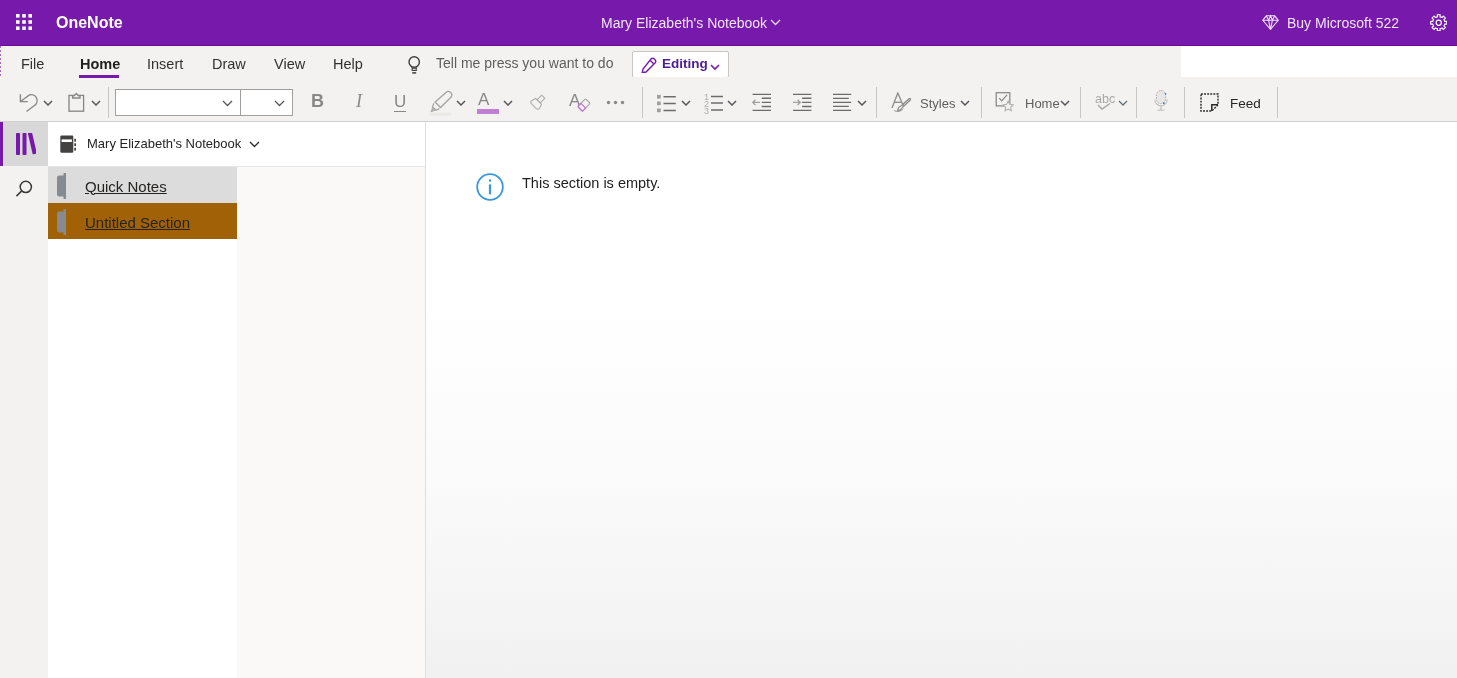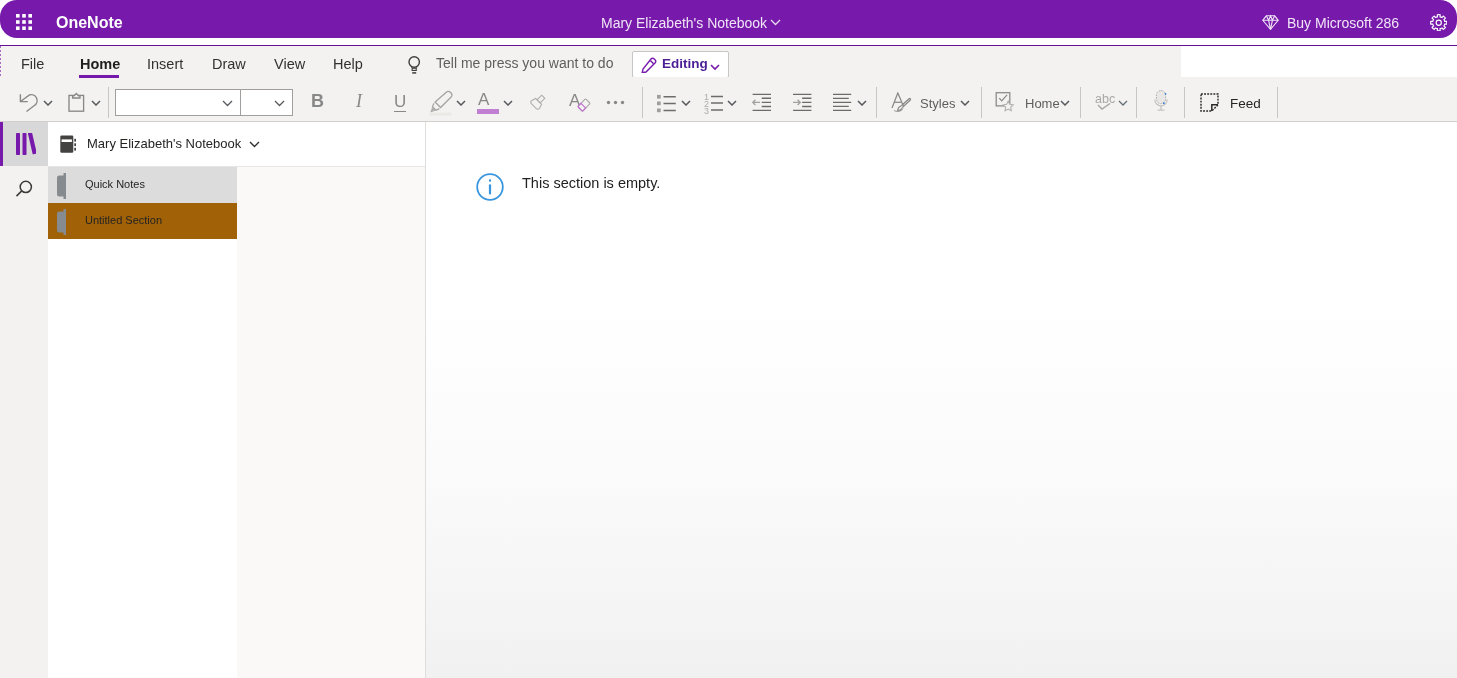--- a/index.html
+++ b/index.html
@@ -1,19 +1,19 @@
 <!DOCTYPE html>
 <html><head>
 <meta charset="utf-8">
 <style>
 * { margin:0; padding:0; box-sizing:border-box; }
 html,body { width:1457px; height:678px; overflow:hidden; font-family:"Liberation Sans", sans-serif; }
 .abs { position:absolute; }
 
-#topbar { position:absolute; left:0; top:0; width:1457px; height:38px; background:#7719aa;border-radius:17px; }
+#topbar { position:absolute; left:0; top:0; width:1457px; height:46px; background:#7719aa; }
 #topbar .title { position:absolute; left:601px; top:15px; font-size:14px; color:#f0e5f7; }
 #onenote { position:absolute; left:56px; top:14px; font-size:16px; font-weight:700; color:#fff; }
 #buy { position:absolute; left:1287px; top:15px; font-size:14px; color:#f0e5f7; }
 
 #menubar { position:absolute; left:0; top:46px; width:1181px; height:31px; background:#f3f2f1; }
 .menuitem { position:absolute; top:10px; font-size:14.5px; color:#323130; }
 #homeline { position:absolute; left:79px; top:29px; width:40px; height:2.8px; background:#7719aa; z-index:3; }
 
 #toolbar { position:absolute; left:0; top:77px; width:1457px; height:45px; background:#f3f2f1; border-bottom:1px solid #d2d0ce; }
 .tsep { position:absolute; top:10px; width:1px; height:31px; background:#c8c6c4; }
@@ -22,21 +22,21 @@
 
 #content { position:absolute; left:0; top:122px; width:1457px; height:556px; background:#fff; }
 #strip { position:absolute; left:0; top:0; width:48px; height:556px; background:#f3f2f1; }
 #libbtn { position:absolute; left:0; top:0; width:48px; height:44px; background:#d8d8d8; }
 #libbtn .bar { position:absolute; left:0; top:0; width:3px; height:44px; background:#7719aa; }
 #sectionpane { position:absolute; left:48px; top:0; width:189px; height:556px; background:#fff; }
 #pagespane { position:absolute; left:237px; top:0; width:188px; height:556px; background:#faf9f8; }
 #nbheader { position:absolute; left:48px; top:0; width:377px; height:44.5px; background:#fff; border-bottom:1px solid #e8e6e4; }
 #nbheader .t { position:absolute; left:39px; top:14px; font-size:13px; color:#252423; }
 .secrow { position:absolute; left:0; width:189px; height:36px; }
-.secrow .t { position:absolute; left:37px; top:11px; font-size:11px; color:#252423; }
+.secrow .t { position:absolute; left:37px; top:11px; font-size:15px; color:#252423;text-decoration:underline; }
 #main { position:absolute; left:426px; top:0; width:1031px; height:674px;
   background:linear-gradient(to bottom, #ffffff 0px, #ffffff 185px, #fafafa 370px, #f2f1f1 556px);}
 #main .l1 { position:absolute; left:96px; top:53px; font-size:14.5px; color:#212121; }
 #main .l2 { position:absolute; left:96px; top:83px; font-size:13.9px; color:#212121; }
 </style>
 </head>
 <body>
 
 <div id="topbar">
     <div style="position:absolute;left:0;top:44.5px;width:1457px;height:1.5px;background:#650e95"></div>
@@ -57,21 +57,21 @@
   <div class="title">Mary Elizabeth's Notebook</div>
   <svg class="abs" style="left:770px;top:19px" width="11" height="7" viewBox="0 0 11 7">
       <path d="M1 1 L5.5 5.5 L10 1" fill="none" stroke="#e8dcf0" stroke-width="1.3"></path>
     </svg>
   <svg class="abs" style="left:1262px;top:15px" width="17" height="15" viewBox="0 0 17 15">
     <g fill="none" stroke="#f0e5f7" stroke-width="1.1">
       <path d="M4.3 0.8 h8.4 l3.5 4.5 -7.7 9 -7.7 -9 z"></path>
       <path d="M4.3 0.8 L6.6 5.3 L8.5 0.8 L10.4 5.3 L12.7 0.8 M0.8 5.3 h15.4 M6.6 5.3 L8.5 14.3 L10.4 5.3"></path>
     </g>
   </svg>
-  <div id="buy">Buy Microsoft 286</div>
+  <div id="buy">Buy Microsoft 522</div>
   <svg class="abs" style="left:1429.5px;top:13.5px" width="17.5" height="17.5" viewBox="0 0 21 21">
     <path d="M20.05 8.82 A9.7 9.7 0 0 1 20.05 12.18 L17.63 12.08 A7.3 7.3 0 0 1 16.66 14.42 L18.45 16.06 A9.7 9.7 0 0 1 16.06 18.45 L14.42 16.66 A7.3 7.3 0 0 1 12.08 17.63 L12.18 20.05 A9.7 9.7 0 0 1 8.82 20.05 L8.92 17.63 A7.3 7.3 0 0 1 6.58 16.66 L4.94 18.45 A9.7 9.7 0 0 1 2.55 16.06 L4.34 14.42 A7.3 7.3 0 0 1 3.37 12.08 L0.95 12.18 A9.7 9.7 0 0 1 0.95 8.82 L3.37 8.92 A7.3 7.3 0 0 1 4.34 6.58 L2.55 4.94 A9.7 9.7 0 0 1 4.94 2.55 L6.58 4.34 A7.3 7.3 0 0 1 8.92 3.37 L8.82 0.95 A9.7 9.7 0 0 1 12.18 0.95 L12.08 3.37 A7.3 7.3 0 0 1 14.42 4.34 L16.06 2.55 A9.7 9.7 0 0 1 18.45 4.94 L16.66 6.58 A7.3 7.3 0 0 1 17.63 8.92 L20.05 8.82 Z" fill="none" stroke="#fff" stroke-width="1.4"></path>
     <circle cx="10.5" cy="10.5" r="3.1" fill="none" stroke="#fff" stroke-width="1.4"></circle>
   </svg>
 </div>
 
 <div id="menubar">
   <div style="position:absolute;left:0;top:0;width:1px;height:76px;background:repeating-linear-gradient(to bottom,#a66cc4 0 2px,#f3f2f1 2px 4px)"></div>
   <div class="menuitem" style="left:21px">File</div>
   <div class="menuitem" style="left:80px;font-weight:700;color:#201f1e">Home</div>

